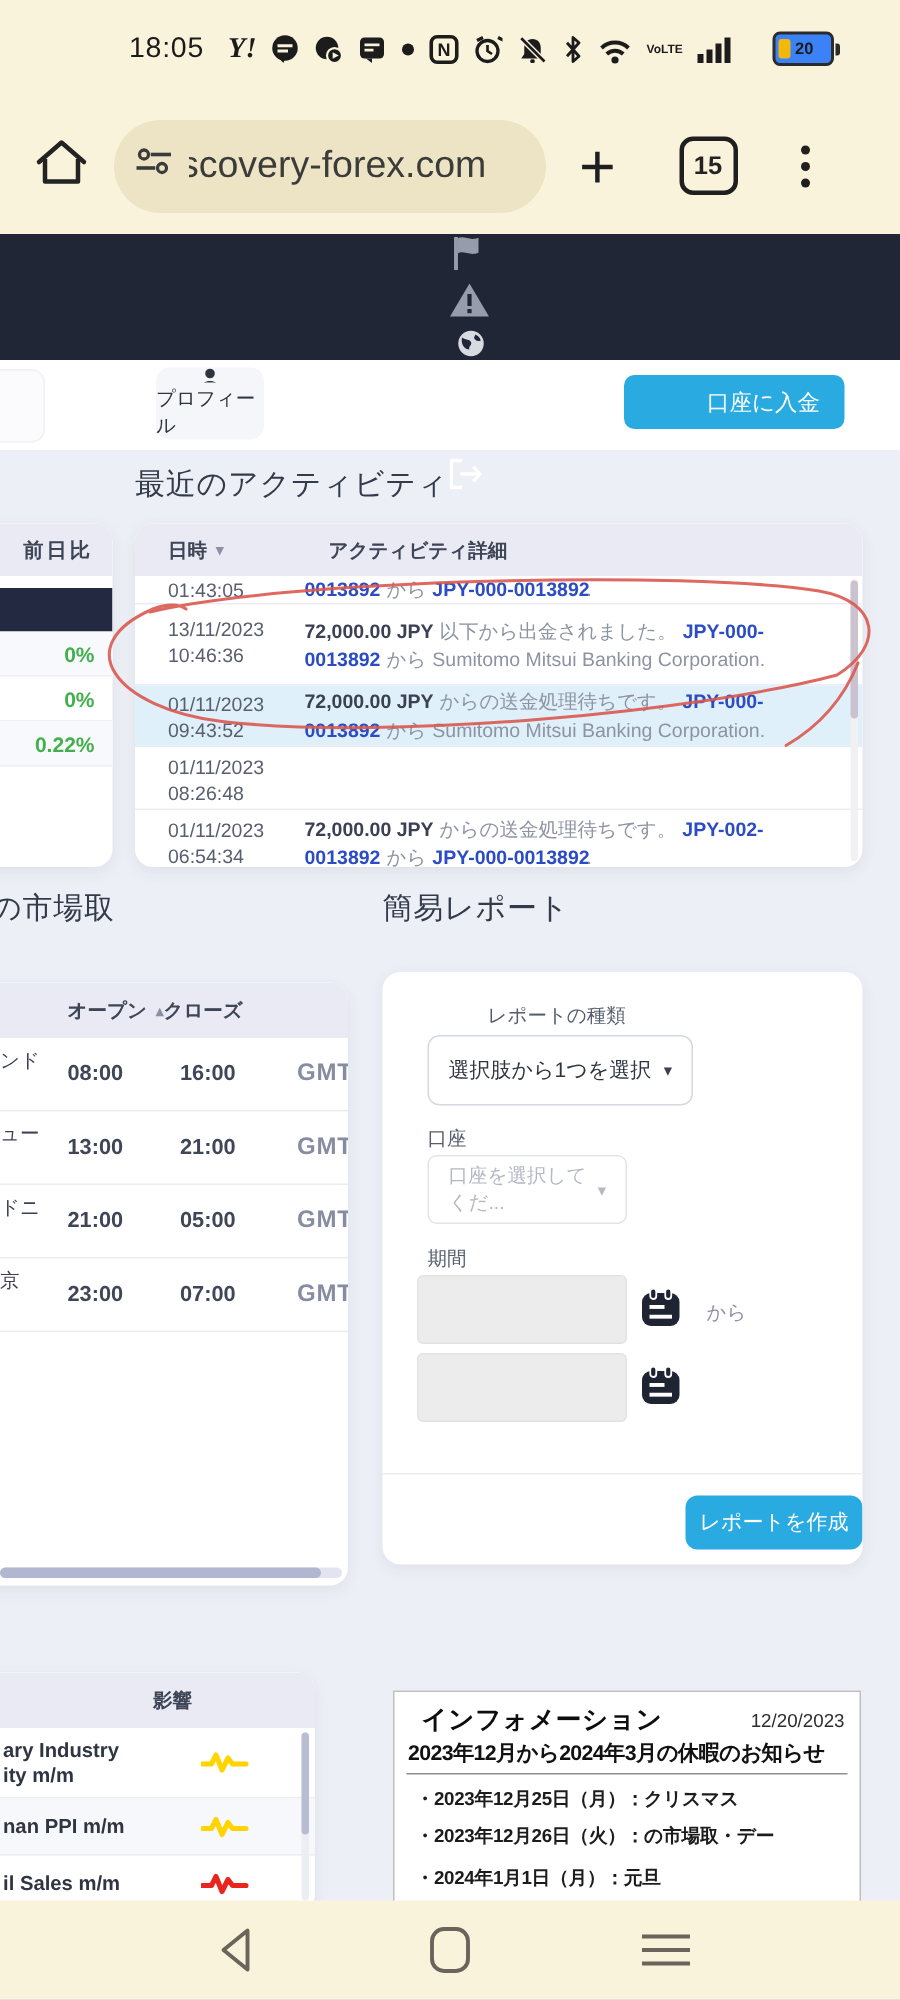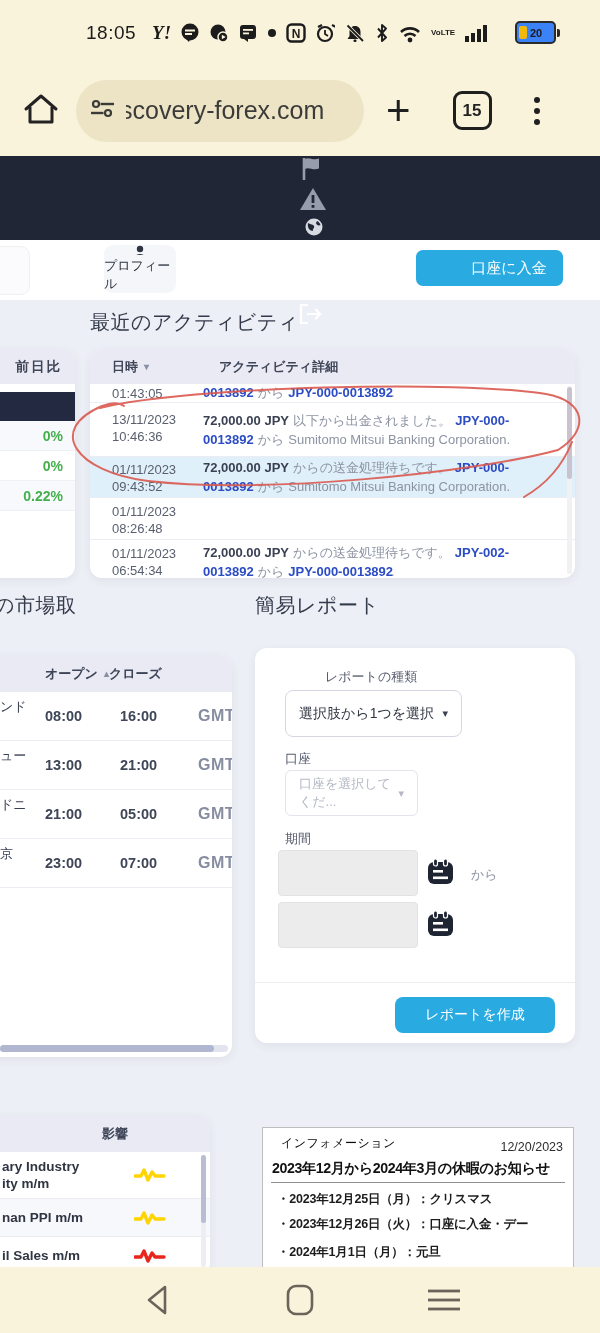--- a/index.html
+++ b/index.html
@@ -91,21 +91,21 @@
   .report-btn{position:absolute;background:#29abe2;border-radius:8px;color:#fff;font-size:14px;
               display:flex;align-items:center;justify-content:center;}
   
   .erow{display:flex;align-items:center;border-bottom:1px solid #ececf2;}
   .ename{width:240px;box-sizing:border-box;padding-left:122px;font-size:13.5px;font-weight:600;
          color:#2f3542;line-height:17px;display:flex;flex-direction:column;}
   .eicon{width:60px;display:flex;justify-content:center;}
   
   .infocard{position:absolute;left:262px;top:1127px;width:312px;height:142px;background:#fff;
             border:1px solid #bfbfbf;box-sizing:border-box;overflow:hidden;}
-  .info-title{position:absolute;left:18px;top:7px;font-size:12px;font-weight:400;color:#0d0d0d;letter-spacing:.5px;}
+  .info-title{position:absolute;left:18px;top:7px;font-size:17px;font-weight:700;color:#0d0d0d;letter-spacing:.5px;}
   .info-date{position:absolute;right:10px;top:12px;font-size:12.5px;color:#2e2e2e;}
   .info-sub{position:absolute;left:9px;top:31px;font-size:14.2px;font-weight:800;color:#111;letter-spacing:-.4px;white-space:nowrap;}
   .info-hr{position:absolute;left:8px;right:8px;top:54px;border-top:1px solid #8f8f8f;}
   .info-item{position:absolute;left:14px;font-size:12.5px;font-weight:600;color:#1c1c1c;letter-spacing:-.2px;}
   
   .bottombar{position:absolute;left:0;right:0;bottom:0;height:66px;background:#faf3dc;z-index:8;
              display:flex;align-items:center;}
   .nav-slot{position:absolute;top:0;height:66px;display:flex;align-items:center;justify-content:center;width:60px;}
   
   .annotation{position:absolute;left:0;top:370px;width:600px;height:145px;z-index:6;pointer-events:none;}
@@ -420,21 +420,21 @@
     <span class="abs" style="left:172px;top:262px;">
       <svg width="27" height="28">
           <rect x="1" y="4" width="25" height="22" rx="6" fill="#1f2433"></rect>
           <rect x="6.5" y="1" width="4" height="7" rx="2" fill="#1f2433" stroke="#fff" stroke-width="1.2"></rect>
           <rect x="16.5" y="1" width="4" height="7" rx="2" fill="#1f2433" stroke="#fff" stroke-width="1.2"></rect>
           <rect x="6" y="12" width="10" height="2.6" fill="#fff"></rect>
           <rect x="6" y="18.5" width="15" height="2.6" fill="#fff"></rect>
         </svg>
     </span>
     <div class="rc-divider" style="top:334px;"></div>
-    <div class="report-btn" style="right:20px;top:349px;width:160px;height:36px;">レポートを作成</div>
+    <div class="report-btn" style="right:0;top:349px;width:118px;height:36px;">レポートを作成</div>
   </div>
 
   <div class="card" style="left:-120px;top:1115px;width:330px;height:160px;border-radius:12px;">
     <div class="thead" style="height:37px;">
       <span style="margin-left:222px;">影響</span>
     </div>
     <div class="erow" style="height:46px;">
       <span class="ename">
         <span>ary Industry</span>
           <span>ity m/m</span>
@@ -469,21 +469,21 @@
       <div class="vthumb" style="top:0;height:68px;background:#b9bdd4;"></div>
     </div>
   </div>
 
   <div class="infocard">
     <div class="info-title">インフォメーション</div>
     <div class="info-date">12/20/2023</div>
     <div class="info-sub">2023年12月から2024年3月の休暇のお知らせ</div>
     <div class="info-hr"></div>
     <div class="info-item" style="top:63px;text-align:center;">・2023年12月25日（月）：クリスマス</div>
-    <div class="info-item" style="top:88px;">・2023年12月26日（火）：口座に入金・デー</div>
+    <div class="info-item" style="top:88px;">・2023年12月26日（火）：の市場取・デー</div>
     <div class="info-item" style="top:116px;">・2024年1月1日（月）：元旦</div>
   </div>
 
   <svg class="annotation" viewBox="0 0 600 145">
     <path d="M 100 38 C 190 16, 460 10, 546 24 C 586 31, 590 60, 558 80 C 468 104, 262 124, 148 111 C 76 102, 46 60, 102 36 C 112 32, 120 33, 124 36" fill="none" stroke="#d9594f" stroke-width="2" stroke-linecap="round" opacity="0.9"></path>
     <path d="M 572 72 C 564 92, 550 112, 524 127" fill="none" stroke="#d9594f" stroke-width="2" stroke-linecap="round" opacity="0.9"></path>
   </svg>
 
   <div class="bottombar">
     <span class="nav-slot" style="left:127px;">

